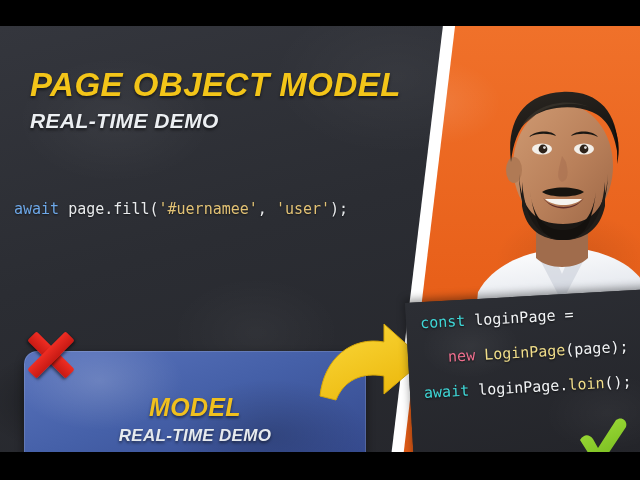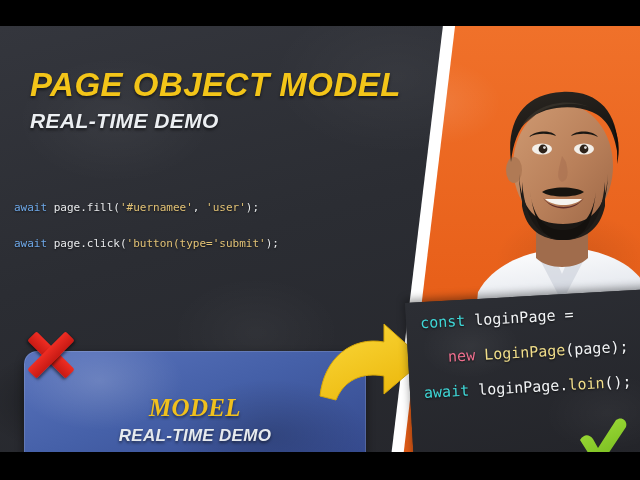--- a/index.html
+++ b/index.html
@@ -41,21 +41,21 @@
   
   .headline{position:absolute;left:30px;top:42px;width:420px;}
   .h1{font-size:33px;font-weight:bold;letter-spacing:.5px;color:#f3c519;
       font-family:"Liberation Sans",sans-serif;font-style:italic;
       text-shadow:0 2px 3px rgba(0,0,0,.55);line-height:1;}
   .h2{margin-top:9px;font-size:21px;font-weight:bold;letter-spacing:.4px;color:#eceff2;
       font-style:italic;text-shadow:0 2px 3px rgba(0,0,0,.55);line-height:1;}
 
   
   .codeblock{position:absolute;left:14px;top:176px;width:400px;
-    font-family:"DejaVu Sans Mono",monospace;font-size:11px;line-height:1;}
+    font-family:"DejaVu Sans Mono",monospace;font-size:15px;line-height:1;}
   .codeline{margin-bottom:25px;white-space:nowrap;text-shadow:0 1px 2px rgba(0,0,0,.6);}
   .kw{color:#6ea8e8;}
   .pl{color:#e8eaec;}
   .str{color:#e2c275;}
 
   
   .redx{position:absolute;left:22px;top:300px;width:58px;height:58px;}
   .redx span{position:absolute;left:50%;top:50%;width:54px;height:13px;
     background:linear-gradient(180deg,#ee2d23,#c71a14);border-radius:2px;
     box-shadow:0 2px 3px rgba(0,0,0,.5);}
@@ -68,21 +68,21 @@
     background-color:#41589c;
     background-image:
       radial-gradient(ellipse 120px 70px at 22% 25%, rgba(255,255,255,.16), transparent 70%),
       radial-gradient(ellipse 140px 80px at 72% 70%, rgba(0,0,0,.18), transparent 70%),
       linear-gradient(160deg,#5a74bd 0%,#4560a8 45%,#33478a 100%);
     box-shadow:0 4px 10px rgba(0,0,0,.45), inset 0 0 0 1px rgba(255,255,255,.14);
     display:flex;flex-direction:column;align-items:center;justify-content:center;}
   .bc1{font-size:25px;font-weight:bold;font-style:italic;color:#f1f3f6;letter-spacing:.3px;
        text-shadow:0 2px 3px rgba(0,0,0,.5);line-height:1.05;}
   .bc2{font-size:25px;font-weight:bold;font-style:italic;color:#f0c01e;letter-spacing:.3px;
-       text-shadow:0 2px 3px rgba(0,0,0,.5);line-height:1.1;margin-top:18px;font-family:Liberation Serif, serif;}
+       text-shadow:0 2px 3px rgba(0,0,0,.5);line-height:1.1;margin-top:18px;}
   .bc3{font-size:17px;font-weight:bold;font-style:italic;color:#e6eaee;letter-spacing:.3px;
        text-shadow:0 2px 3px rgba(0,0,0,.5);margin-top:5px;}
 
   
   .arrow{position:absolute;left:318px;top:296px;width:110px;height:86px;}
 
   
   .portrait{position:absolute;left:470px;top:8px;width:180px;height:300px;overflow:hidden;}
 
   
@@ -181,23 +181,20 @@
 
     <div class="headline">
       <div class="h1">PAGE OBJECT MODEL</div>
       <div class="h2">REAL-TIME DEMO</div>
     </div>
 
     <div class="codeblock">
       <div class="codeline">
         <span class="kw">await</span><span class="pl"> page.fill(</span><span class="str">'#uernamee'</span><span class="pl">, </span><span class="str">'user'</span><span class="pl">);</span>
       </div>
-      <div class="codeline">
-        <span class="kw">await</span><span class="pl"> page.click(</span><span class="str">'button(type='</span><span class="str">submit'</span><span class="pl">);</span>
-      </div>
     </div>
 
     <div class="bluecard">
       <div class="bc2">MODEL</div>
       <div class="bc3">REAL-TIME DEMO</div>
     </div>
 
     <div class="redx">
       <span></span>
         <span></span>

